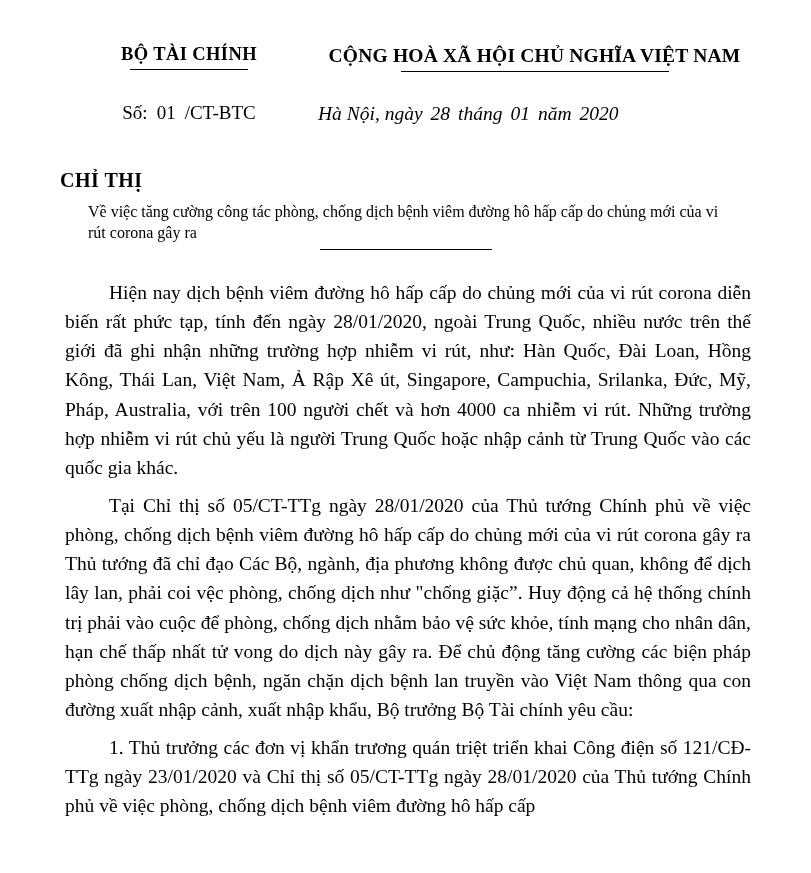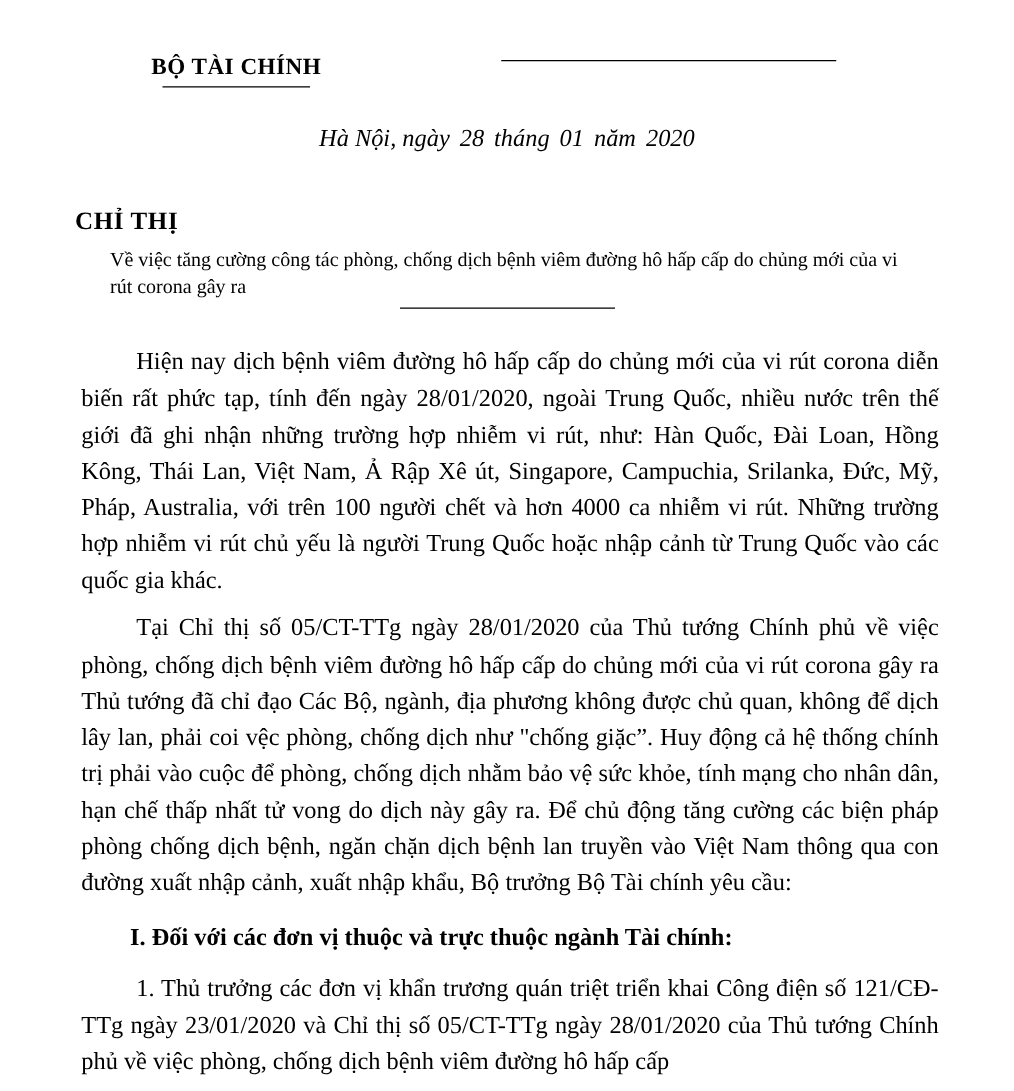--- a/index.html
+++ b/index.html
@@ -81,21 +81,21 @@
     width: 258px;
     flex: 0 0 258px;
     text-align: center;
     font-size: 19px;
     line-height: 1.2;
     white-space: nowrap;
   }
   .doc-number .num-sep { display: inline-block; width: 9px; }
   .place-date {
     flex: 1 1 auto;
-    text-align: center;
+    text-align: left;
     font-style: italic;
     font-size: 19.5px;
     line-height: 1.2;
     white-space: nowrap;
   }
   .place-date .gap { display: inline-block; width: 8px; }
 
   
   .title-block {
     margin-top: 42px;
@@ -147,45 +147,48 @@
 <div class="page">
 
   <div class="masthead">
 
     <div class="masthead-left">
       <div class="org-name">BỘ TÀI CHÍNH</div>
       <div class="rule rule-org"></div>
     </div>
 
     <div class="masthead-right">
+      <div class="country-name">CỘNG HOÀ XÃ HỘI CHỦ NGHĨA VIỆT NAM</div>
       <div class="rule rule-motto"></div>
     </div>
 
   </div>
 
   <div class="subhead">
 
+    <div class="doc-number">
+      <span>Số:</span><span class="num-sep"></span><span>01</span><span class="num-sep"></span><span>/CT-BTC</span>
+    </div>
 
     <div class="place-date">
       <span>Hà Nội, ngày</span><span class="gap"></span><span>28</span><span class="gap"></span><span>tháng</span><span class="gap"></span><span>01</span><span class="gap"></span><span>năm</span><span class="gap"></span><span>2020</span>
     </div>
 
   </div>
 
   <div class="title-block">
     <div class="doc-type">CHỈ THỊ</div>
     <div class="doc-subject">Về việc tăng cường công tác phòng, chống dịch bệnh viêm đường hô hấp cấp do chủng mới của vi rút corona gây ra</div>
     <div class="rule rule-title"></div>
   </div>
 
   <div class="body-copy">
 
     <p class="para">Hiện nay dịch bệnh viêm đường hô hấp cấp do chủng mới của vi rút corona diễn biến rất phức tạp, tính đến ngày 28/01/2020, ngoài Trung Quốc, nhiều nước trên thế giới đã ghi nhận những trường hợp nhiễm vi rút, như: Hàn Quốc, Đài Loan, Hồng Kông, Thái Lan, Việt Nam, Ả Rập Xê út, Singapore, Campuchia, Srilanka, Đức, Mỹ, Pháp, Australia, với trên 100 người chết và hơn 4000 ca nhiễm vi rút. Những trường hợp nhiễm vi rút chủ yếu là người Trung Quốc hoặc nhập cảnh từ Trung Quốc vào các quốc gia khác.</p>
 
     <p class="para">Tại Chỉ thị số 05/CT-TTg ngày 28/01/2020 của Thủ tướng Chính phủ về việc phòng, chống dịch bệnh viêm đường hô hấp cấp do chủng mới của vi rút corona gây ra Thủ tướng đã chỉ đạo Các Bộ, ngành, địa phương không được chủ quan, không để dịch lây lan, phải coi vệc phòng, chống dịch như "chống giặc”. Huy động cả hệ thống chính trị phải vào cuộc để phòng, chống dịch nhằm bảo vệ sức khỏe, tính mạng cho nhân dân, hạn chế thấp nhất tử vong do dịch này gây ra. Để chủ động tăng cường các biện pháp phòng chống dịch bệnh, ngăn chặn dịch bệnh lan truyền vào Việt Nam thông qua con đường xuất nhập cảnh, xuất nhập khẩu, Bộ trưởng Bộ Tài chính yêu cầu:</p>
 
-    <div class="section-heading">I. Đối với các đơn vị thuộc và trực thuộc ngành Tài chính:</div>
 
     <p class="para para-numbered">1. Thủ trưởng các đơn vị khẩn trương quán triệt triển khai Công điện số 121/CĐ-TTg ngày 23/01/2020 và Chỉ thị số 05/CT-TTg ngày 28/01/2020 của Thủ tướng Chính phủ về việc phòng, chống dịch bệnh viêm đường hô hấp cấp</p>
 
   </div>
 
 </div>
 
 </body></html>

